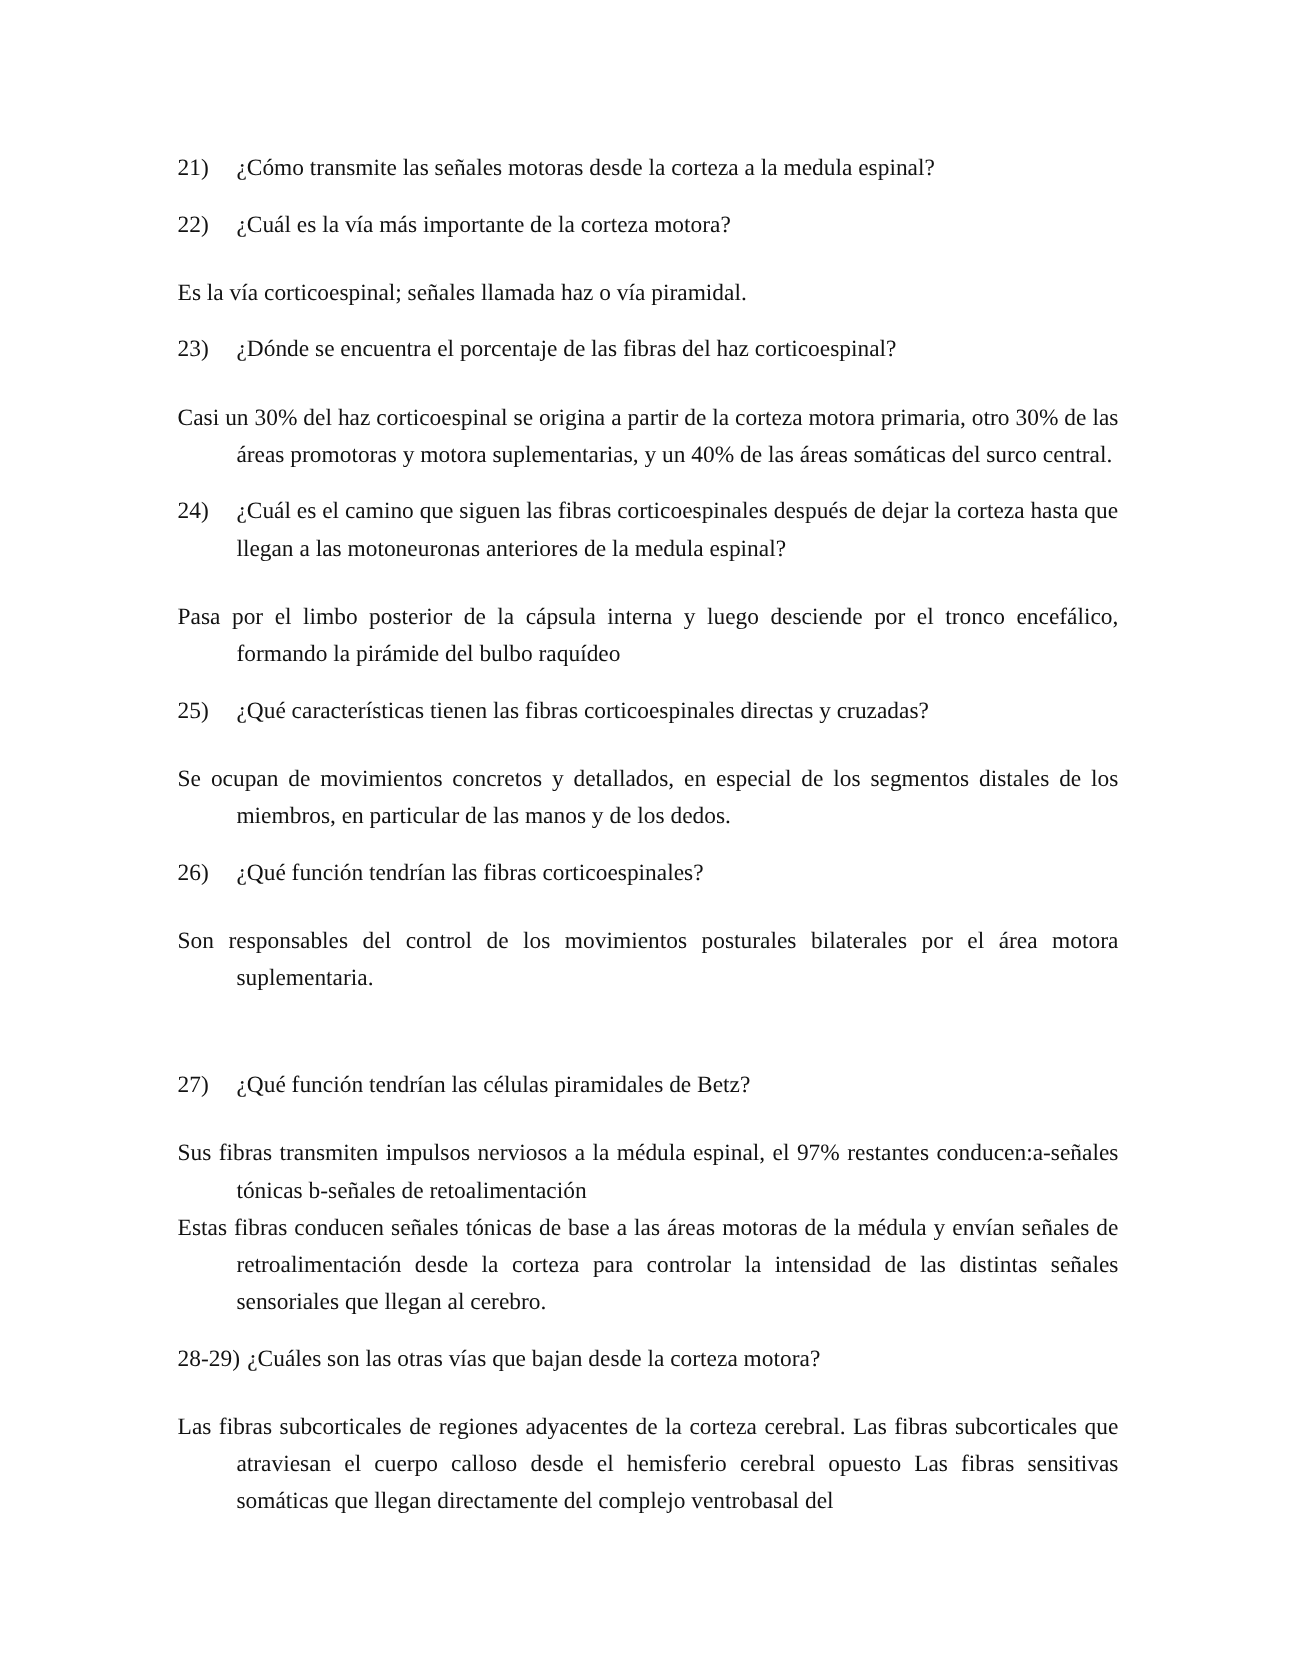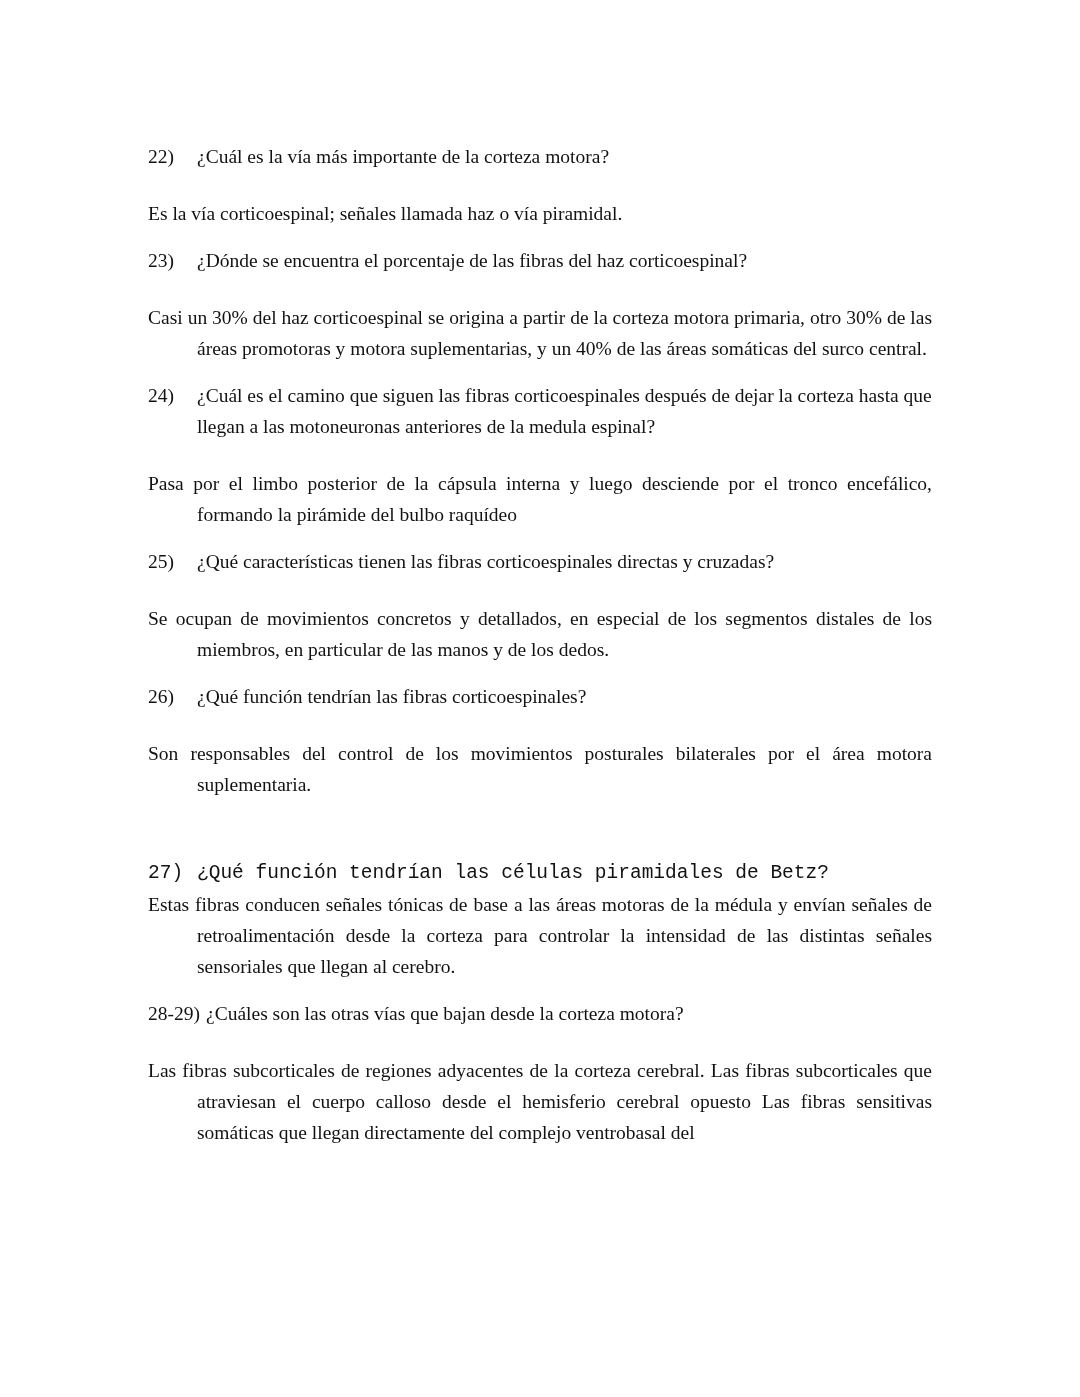--- a/index.html
+++ b/index.html
@@ -46,28 +46,31 @@
   
   .answer {
     padding-left: 49px;
     text-indent: -49px;
     text-align: justify;
     text-justify: inter-word;
   }
   .gap-q   { margin-top: 16px; }
   .gap-a   { margin-top: 26px; }
   .gap-tight { margin-top: 0; }
-  .gap-big { margin-top: 58px; font-family: Liberation Mono, monospace; }
+  .gap-big { margin-top: 58px; }
 </style>
 </head>
 <body>
 
 <div class="page">
   <div class="content">
 
+    <p class="block question">
+      <span class="num">21)</span><span>¿Cómo transmite las señales motoras desde la corteza a la medula espinal?</span>
+    </p>
 
 
     <p class="block question gap-q">
       <span class="num">22)</span><span>¿Cuál es la vía más importante de la corteza motora?</span>
     </p>
 
     <p class="block answer gap-a">Es la vía corticoespinal; señales llamada haz o vía piramidal.</p>
 
     <p class="block question gap-q">
       <span class="num">23)</span><span>¿Dónde se encuentra el porcentaje de las fibras del haz corticoespinal?</span>
@@ -90,20 +93,21 @@
     <p class="block question gap-q">
       <span class="num">26)</span><span>¿Qué función tendrían las fibras corticoespinales?</span>
     </p>
 
     <p class="block answer gap-a">Son responsables del control de los movimientos posturales bilaterales por el área motora suplementaria.</p>
 
     <p class="block question gap-big">
       <span class="num">27)</span><span>¿Qué función tendrían las células  piramidales de Betz?</span>
     </p>
 
+    <p class="block answer gap-a">Sus fibras transmiten impulsos nerviosos a la médula espinal, el 97% restantes conducen:a-señales tónicas b-señales de retoalimentación</p>
 
     <p class="block answer gap-tight">Estas fibras conducen señales tónicas de base a las áreas motoras de la médula y envían señales de retroalimentación desde la corteza para controlar la intensidad de las distintas señales sensoriales que llegan al cerebro.</p>
 
     <p class="block question gap-q">
       <span class="num wide">28-29)</span><span>¿Cuáles son las otras vías que bajan desde la corteza motora?</span>
     </p>
 
     <p class="block answer gap-a">Las fibras subcorticales de regiones adyacentes de la corteza cerebral. Las fibras subcorticales que atraviesan el cuerpo calloso desde el hemisferio cerebral opuesto Las fibras sensitivas somáticas  que llegan directamente del complejo ventrobasal del</p>
 
   </div>

